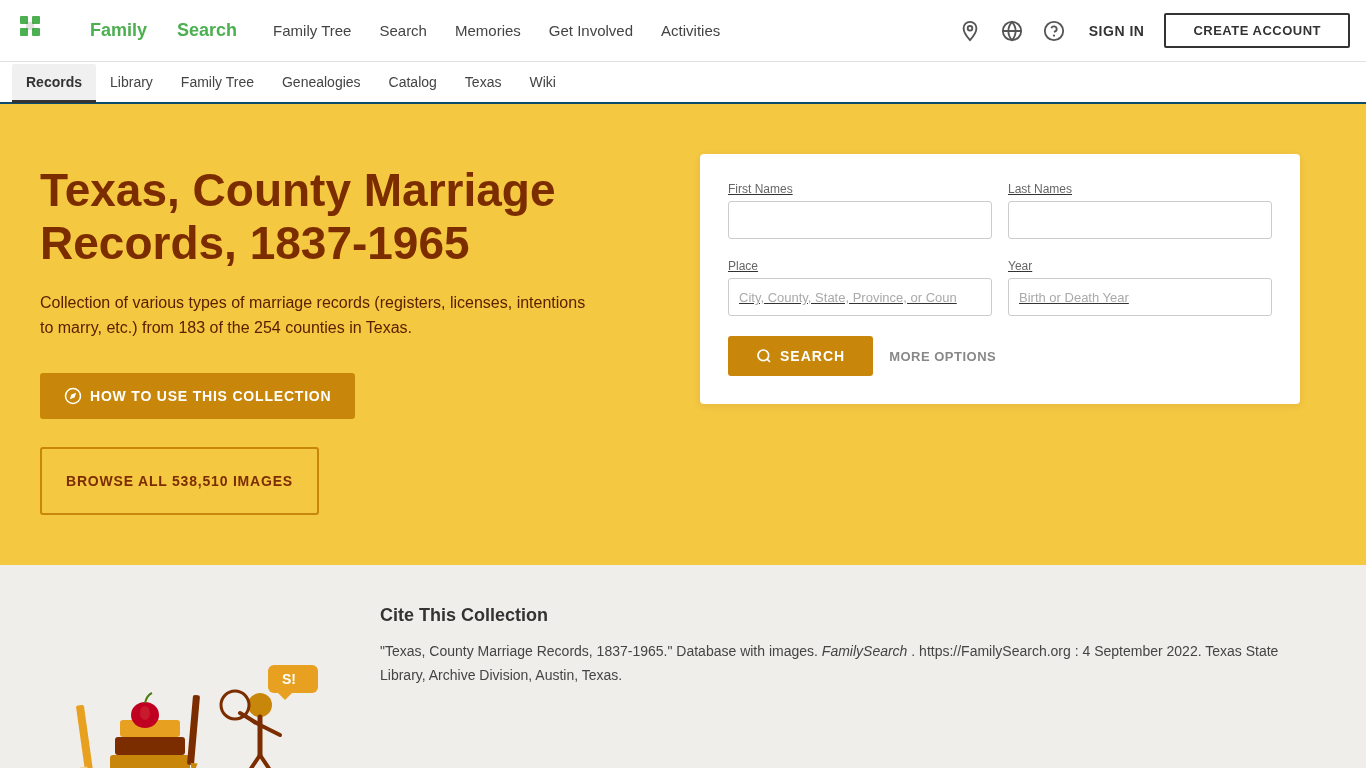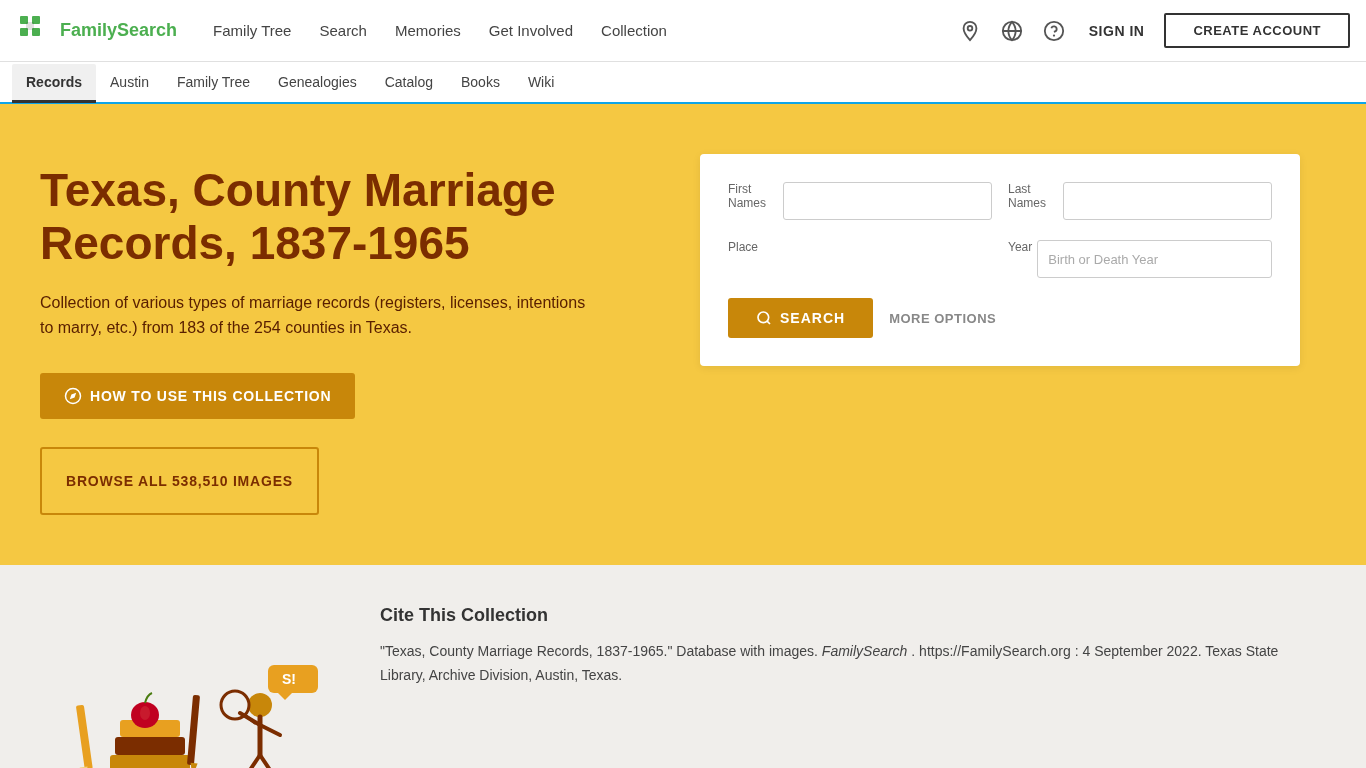--- a/index.html
+++ b/index.html
@@ -23,21 +23,21 @@
     .logo-icon {
       width: 38px;
       height: 38px;
       margin-right: 6px;
     }
     .logo-text {
       font-size: 18px;
       font-weight: 600;
       color: #333;
     }
-    .logo-text span { color: #4caf50; }
+    .logo-text span { color: #4caf50; margin-left: 30px; }
     .main-nav {
       display: flex;
       gap: 4px;
       flex: 1;
     }
     .main-nav a {
       text-decoration: none;
       color: #444;
       font-size: 15px;
       padding: 8px 12px;
@@ -80,21 +80,21 @@
       white-space: nowrap;
     }
 
     
     .sub-nav {
       display: flex;
       align-items: center;
       padding: 0 12px;
       height: 42px;
       background: #fff;
-      border-bottom: 2px solid #0ea5e9;
+      border-bottom: 2px solid #0c4a6e;
     }
     .sub-nav a {
       text-decoration: none;
       color: #444;
       font-size: 14px;
       padding: 10px 14px;
       display: inline-block;
       border-bottom: 3px solid transparent;
       margin-bottom: -2px;
     }
@@ -182,22 +182,23 @@
       margin-top: 10px;
     }
     .search-row {
       display: flex;
       gap: 16px;
       margin-bottom: 20px;
     }
     .search-field {
       flex: 1;
       display: flex;
-      flex-direction: row;
+      flex-direction: column;
       gap: 5px;
+      text-decoration: underline;
     }
     .search-field label {
       font-size: 12px;
       color: #666;
       font-weight: 500;
     }
     .search-field input {
       border: 1px solid #ccc;
       border-radius: 3px;
       padding: 10px 10px;
@@ -288,21 +289,21 @@
     </svg>
     <span class="logo-text">
       <span>Family</span><span>Search</span>
     </span>
   </a>
   <div class="main-nav">
     <a href="#">Family Tree</a>
     <a href="#">Search</a>
     <a href="#">Memories</a>
     <a href="#">Get Involved</a>
-    <a href="#">Collection</a>
+    <a href="#">Activities</a>
   </div>
   <div class="nav-right">
     <button class="nav-icon-btn">
       <svg width="22" height="22" viewBox="0 0 24 24" fill="none" stroke="#555" stroke-width="2">
         <path d="M12 2C8.13 2 5 5.13 5 9c0 5.25 7 13 7 13s7-7.75 7-13c0-3.87-3.13-7-7-7z"></path>
         <circle cx="12" cy="9" r="2.5"></circle>
       </svg>
     </button>
     <button class="nav-icon-btn">
       <svg width="22" height="22" viewBox="0 0 24 24" fill="none" stroke="#555" stroke-width="2">
@@ -317,25 +318,25 @@
         <line x1="12" y1="17" x2="12.01" y2="17" stroke-width="2.5" stroke-linecap="round"></line>
       </svg>
     </button>
     <button class="sign-in-btn">SIGN IN</button>
     <button class="create-account-btn">CREATE ACCOUNT</button>
   </div>
 </nav>
 
 <nav class="sub-nav">
   <a href="#" class="active">Records</a>
-  <a href="#">Austin</a>
+  <a href="#">Library</a>
   <a href="#">Family Tree</a>
   <a href="#">Genealogies</a>
   <a href="#">Catalog</a>
-  <a href="#">Books</a>
+  <a href="#">Texas</a>
   <a href="#">Wiki</a>
 </nav>
 
 <section class="hero">
   <div class="hero-left">
     <h1 class="hero-title">Texas, County Marriage Records, 1837-1965</h1>
     <p class="hero-description">Collection of various types of marriage records (registers, licenses, intentions to marry, etc.) from 183 of the 254 counties in Texas.</p>
     <div class="btn-row">
       <button class="how-to-btn">
         <svg width="18" height="18" viewBox="0 0 24 24" fill="none" stroke="#fff" stroke-width="2">
@@ -355,20 +356,21 @@
         <input type="text" style="">
       </div>
       <div class="search-field">
         <label>Last Names</label>
         <input type="text" style="">
       </div>
     </div>
     <div class="search-row">
       <div class="search-field">
         <label>Place</label>
+        <input type="text" placeholder="City, County, State, Province, or Coun" style="">
       </div>
       <div class="search-field">
         <label>Year</label>
         <input type="text" placeholder="Birth or Death Year" style="">
       </div>
     </div>
     <div class="search-actions">
       <button class="search-btn">
         <svg width="16" height="16" viewBox="0 0 24 24" fill="none" stroke="#fff" stroke-width="2.5">
           <circle cx="11" cy="11" r="8"></circle>

